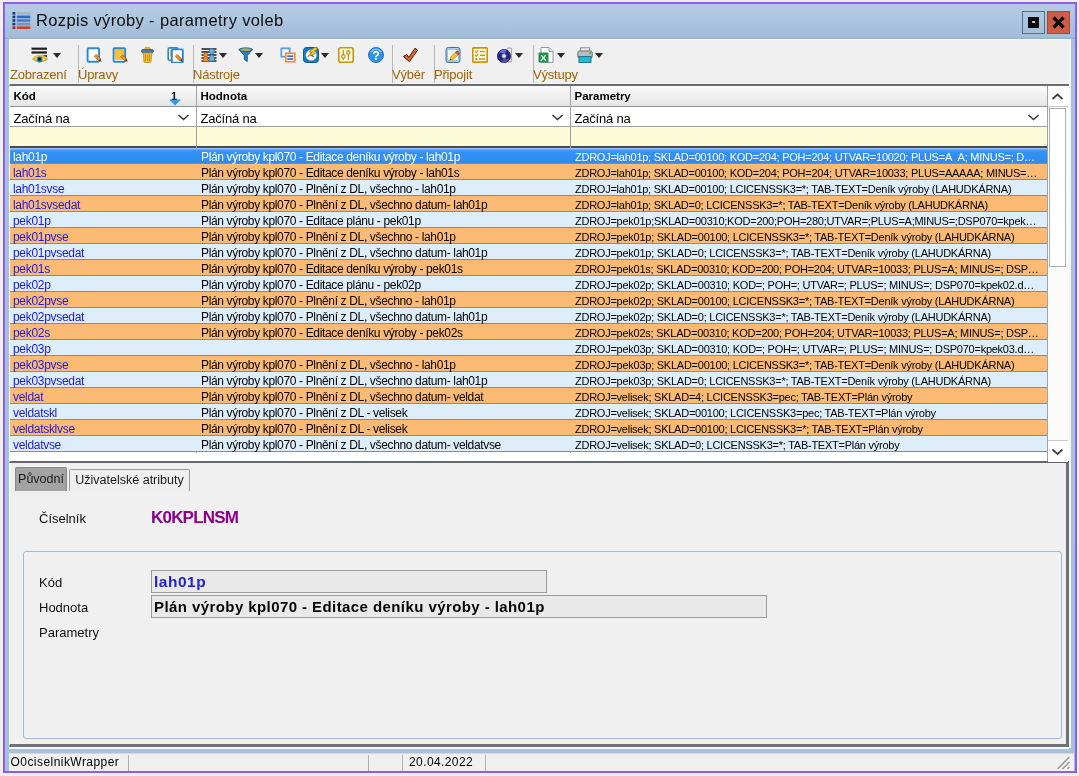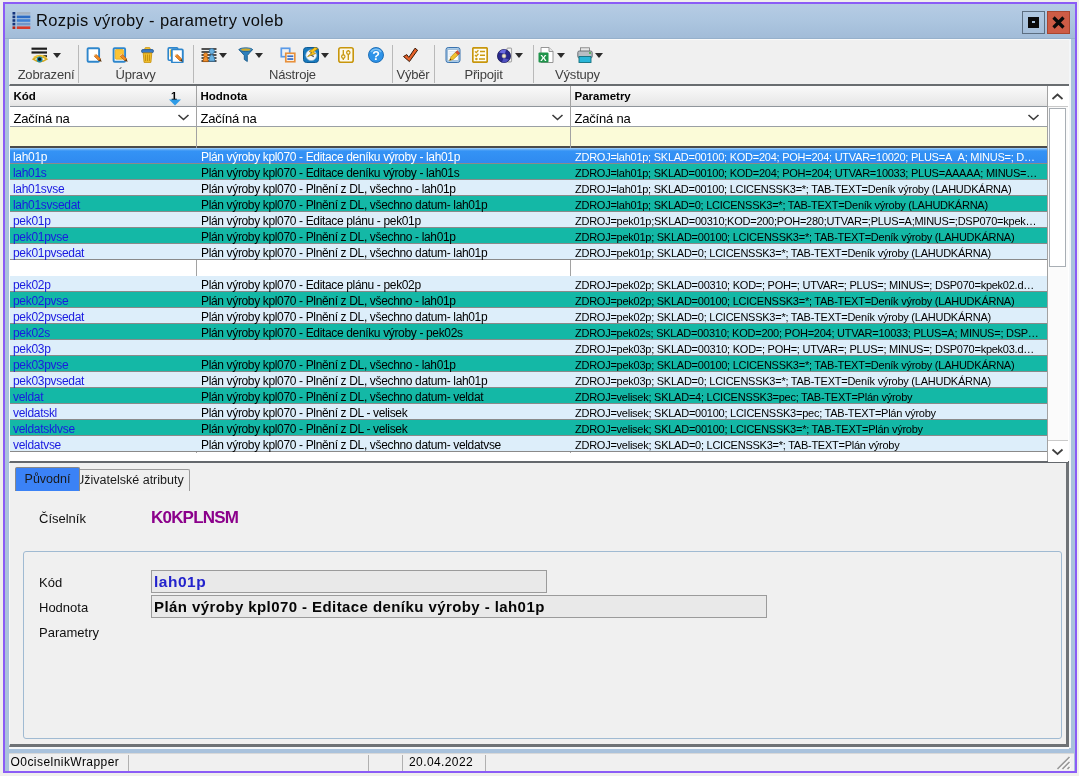--- a/index.html
+++ b/index.html
@@ -9,47 +9,47 @@
 #win{position:absolute;left:3px;top:2px;width:1074px;height:771px;background:#a9c2dc;border:2px solid #8b5cf6}
 
 #title{position:absolute;left:0;top:0;width:1070px;height:35px;background:linear-gradient(180deg,#b6cce4 0%,#adc6e0 45%,#a2bcd8 100%);border-bottom:1px solid #96b0cb}
 #title .txt{position:absolute;left:31px;top:7px;font-size:16.5px;color:#0c0c0c;letter-spacing:0.35px}
 .tbtn{position:absolute;top:7px;width:23px;height:23px}
 #rbtn{left:1017px;border:1px solid #5c6e81}
 #xbtn{left:1042px;background:#cd5c46;border:1px solid #a8462f}
 
 #tb{position:absolute;left:4px;top:35px;width:1060px;height:47px;background:#f0f0f0;border-bottom:2px solid #696d70;border-top:1px solid #fafafa;border-left:1px solid #fafafa}
 .tsep{position:absolute;top:5px;height:38px;width:1px;background:#b9b9b9}
-.tlbl{position:absolute;top:27px;height:14px;font-size:13px;letter-spacing:-0.2px;color:#404040;text-align:center;white-space:nowrap}
+.tlbl{position:absolute;top:27px;height:14px;font-size:13px;letter-spacing:-0.2px;color:#a16207;text-align:left;white-space:nowrap}
 .ticon{position:absolute;top:7px}
 .darr{position:absolute;top:13px;width:0;height:0;border-left:4px solid transparent;border-right:4px solid transparent;border-top:5px solid #2b2b2b}
 
 #grid{position:absolute;left:4px;top:82px;width:1061px;height:377px;background:#fff;border-right:1px solid #787d82;border-bottom:2px solid #64686d;border-left:1px solid #fbfbfb}
 #ghead{position:absolute;left:0;top:0;width:1037px;height:21px;background:linear-gradient(180deg,#fafafa,#e9e9e9 85%,#e2e2e2);border-bottom:1px solid #8f959b}
 .hcell{position:absolute;top:4px;font-size:11.5px;font-weight:bold;color:#000}
 #gfilter{position:absolute;left:0;top:21px;width:1037px;height:20px;background:#fff;border-bottom:1px solid #9aa0a5}
 .fcell{position:absolute;top:4px;font-size:13px;color:#000;letter-spacing:-0.2px}
 #gyellow{position:absolute;left:0;top:41px;width:1037px;height:21px;background:#fbfbd8;border-bottom:2px solid #4a4a4a}
 .vline{position:absolute;top:0;width:1px;background:#a2a2a2}
-.dr{position:absolute;left:0;width:1037px;height:16px;border-bottom:1px solid #8a8a8a;background:#14b8a6;font-size:12px;white-space:nowrap}
+.dr{position:absolute;left:0;width:1037px;height:16px;border-bottom:1px solid #8a8a8a;background:#fdba74;font-size:12px;white-space:nowrap}
 .dr.alt{background:#ddeefa}
 .dr.sel{background:linear-gradient(180deg,#abd5f9 0,#64acf7 1.5px,#3493f5 3px,#2f8af0 100%)}
 .dr div{position:absolute;top:2px;overflow:hidden;text-overflow:ellipsis;white-space:nowrap;line-height:14px}
 .c1{left:3px;width:190px;color:#1a1ae0;letter-spacing:-0.3px}
 .c2{left:191px;width:372px;color:#000;letter-spacing:-0.35px}
 .c3{left:565px;width:474px;color:#000;font-size:11px;letter-spacing:-0.25px}
 .dr.sel .c1,.dr.sel .c2,.dr.sel .c3{color:#fff}
 
 #vsb{position:absolute;left:1037px;top:0;width:21px;height:375px;background:#fbfbfb;border-left:1px solid #a2a2a2}
 #vsb .btn{position:absolute;left:0;width:20px;background:#fff}
 #vsb .thumb{position:absolute;left:1px;top:22px;width:17px;height:159px;background:#fff;border:1px solid #a8aeb4}
 
 #panel{position:absolute;left:4px;top:459px;width:1060px;height:284px;background:#f0f0f0;border-right:3px solid #6e7276;border-bottom:3px solid #6e7276;border-left:1px solid #fbfbfb}
 .tab{position:absolute;font-size:12.5px;color:#1a1a1a;text-align:center}
-#tab1{left:5px;top:4px;width:65px;height:24px;background:#3b82f6;border:1px solid #898989;border-bottom:none;border-radius:2px 2px 0 0;line-height:22px;z-index:2}
+#tab1{left:5px;top:4px;width:52px;height:24px;background:#a3a3a3;border:1px solid #898989;border-bottom:none;border-radius:2px 2px 0 0;line-height:22px;z-index:2}
 #tab2{left:59px;top:6px;width:121px;height:22px;background:#efefef;border:1px solid #9b9b9b;border-bottom:none;border-radius:2px 2px 0 0;line-height:20px}
 .plbl{position:absolute;font-size:13px;color:#101010}
 #gbox{position:absolute;left:13px;top:88px;width:1039px;height:188px;border:1px solid #a0bad2;border-radius:3px}
 .fld{position:absolute;background:#e9e9e9;border:1px solid #9b9b9b;white-space:nowrap;overflow:hidden}
 
 #status{position:absolute;left:4px;top:749px;width:1064.5px;height:18px;background:#f0f0f0;border-top:1px solid #d8d8d8;font-size:12px;color:#000}
 .ssep{position:absolute;top:1px;height:16px;width:1.2px;background:#b0b0b0}
 </style></head>
 <body>
 <div id="pg">
@@ -270,20 +270,25 @@
 <div class="dr" style="top:142px">
           <div class="c1">pek01pvse</div>
           <div class="c2">Plán výroby kpl070 - Plnění z DL, všechno - lah01p</div>
           <div class="c3">ZDROJ=pek01p; SKLAD=00100; LCICENSSK3=*; TAB-TEXT=Deník výroby (LAHUDKÁRNA)</div>
         </div>
 <div class="dr alt" style="top:158px">
           <div class="c1">pek01pvsedat</div>
           <div class="c2">Plán výroby kpl070 - Plnění z DL, všechno datum- lah01p</div>
           <div class="c3">ZDROJ=pek01p; SKLAD=0; LCICENSSK3=*; TAB-TEXT=Deník výroby (LAHUDKÁRNA)</div>
         </div>
+<div class="dr" style="top:174px">
+          <div class="c1">pek01s</div>
+          <div class="c2">Plán výroby kpl070 - Editace deníku výroby - pek01s</div>
+          <div class="c3">ZDROJ=pek01s; SKLAD=00310; KOD=200; POH=204; UTVAR=10033; PLUS=A; MINUS=; DSP…</div>
+        </div>
 <div class="dr alt" style="top:190px">
           <div class="c1">pek02p</div>
           <div class="c2">Plán výroby kpl070 - Editace plánu - pek02p</div>
           <div class="c3">ZDROJ=pek02p; SKLAD=00310; KOD=; POH=; UTVAR=; PLUS=; MINUS=; DSP070=kpek02.d…</div>
         </div>
 <div class="dr" style="top:206px">
           <div class="c1">pek02pvse</div>
           <div class="c2">Plán výroby kpl070 - Plnění z DL, všechno - lah01p</div>
           <div class="c3">ZDROJ=pek02p; SKLAD=00100; LCICENSSK3=*; TAB-TEXT=Deník výroby (LAHUDKÁRNA)</div>
         </div>

